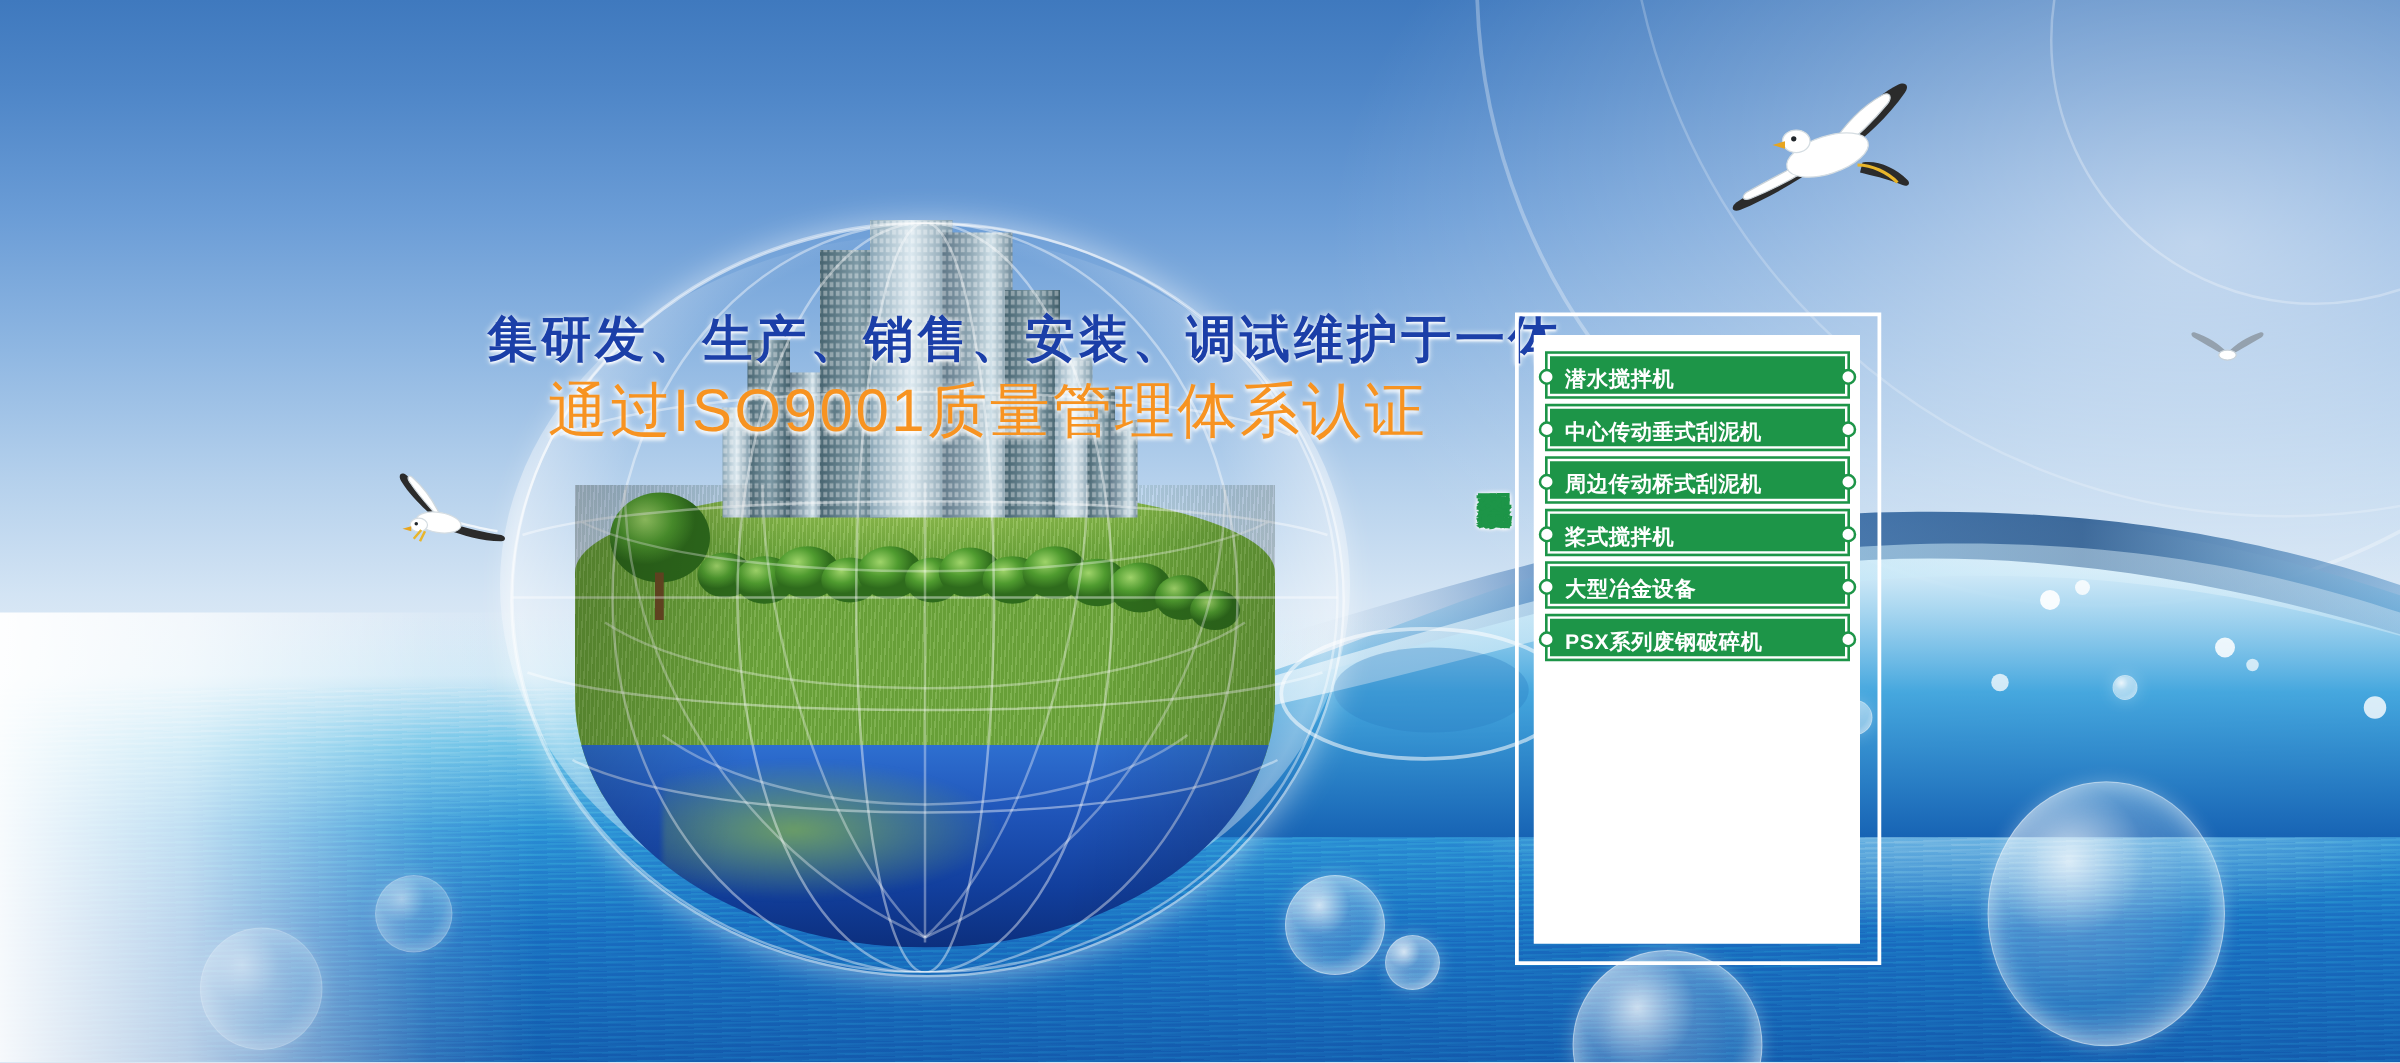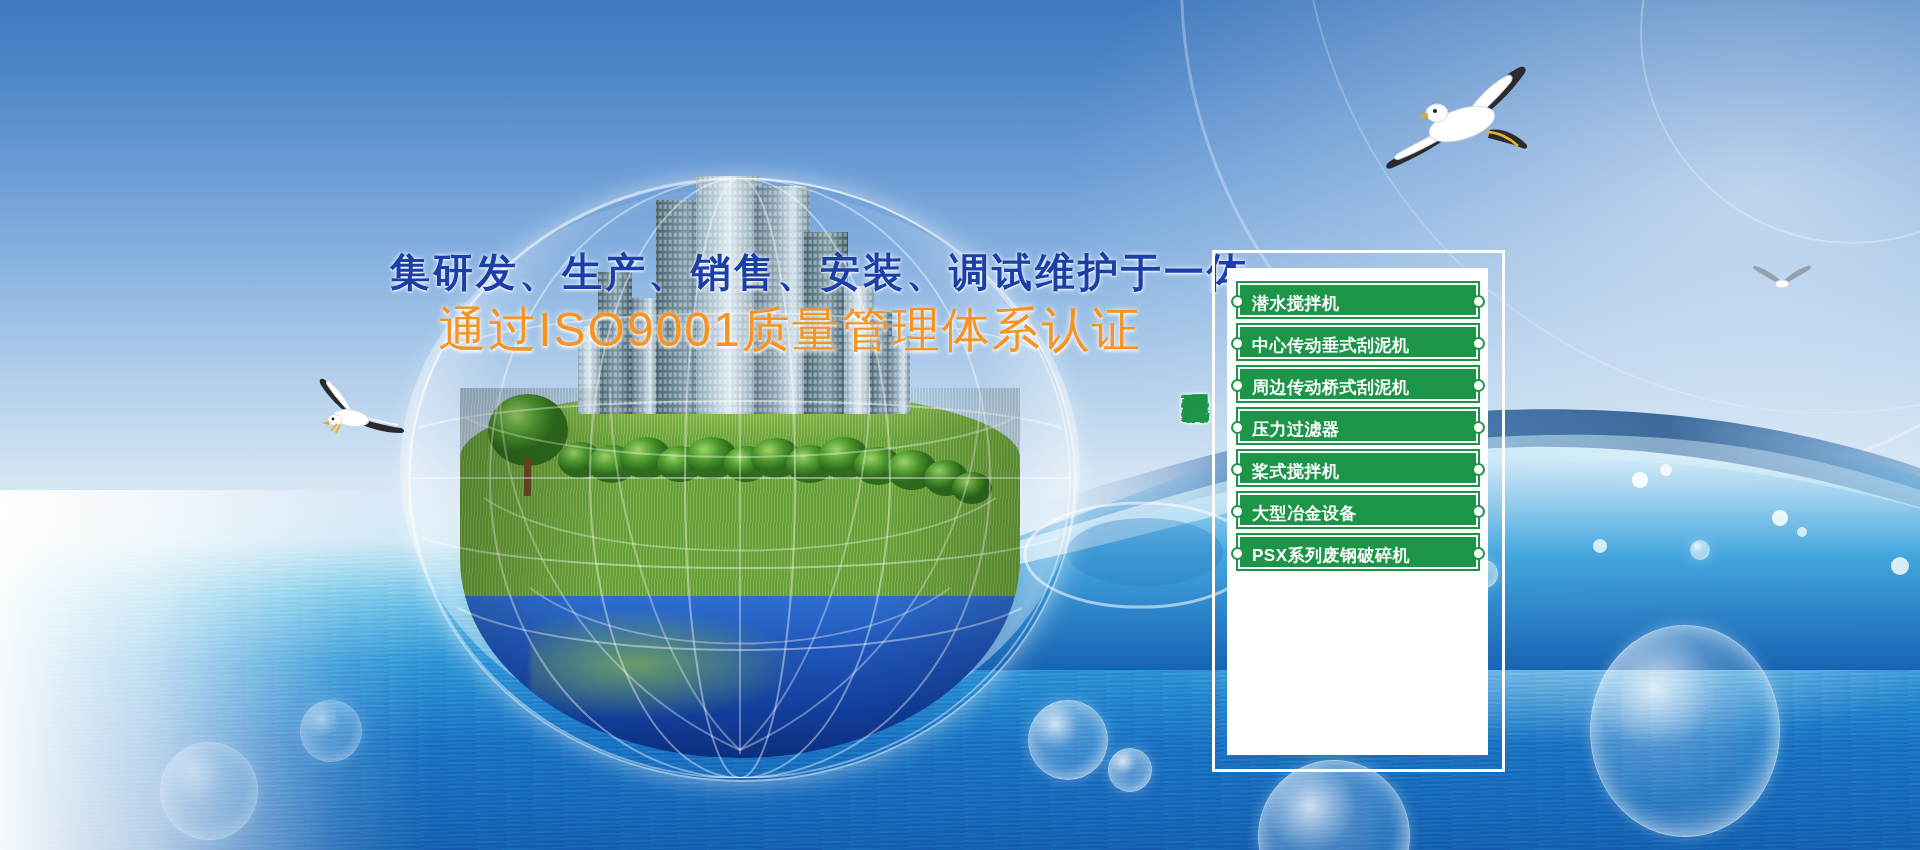--- a/index.html
+++ b/index.html
@@ -462,23 +462,20 @@
     <div class="chip">
         <span class="chip-label">潜水搅拌机</span>
       </div>
     <div class="chip">
         <span class="chip-label">中心传动垂式刮泥机</span>
       </div>
     <div class="chip">
         <span class="chip-label">周边传动桥式刮泥机</span>
       </div>
     <div class="chip">
-        <span class="chip-label">压力过滤器</span>
-      </div>
-    <div class="chip">
         <span class="chip-label">桨式搅拌机</span>
       </div>
     <div class="chip">
         <span class="chip-label">大型冶金设备</span>
       </div>
     <div class="chip">
         <span class="chip-label">PSX系列废钢破碎机</span>
       </div>
   </div>
 

